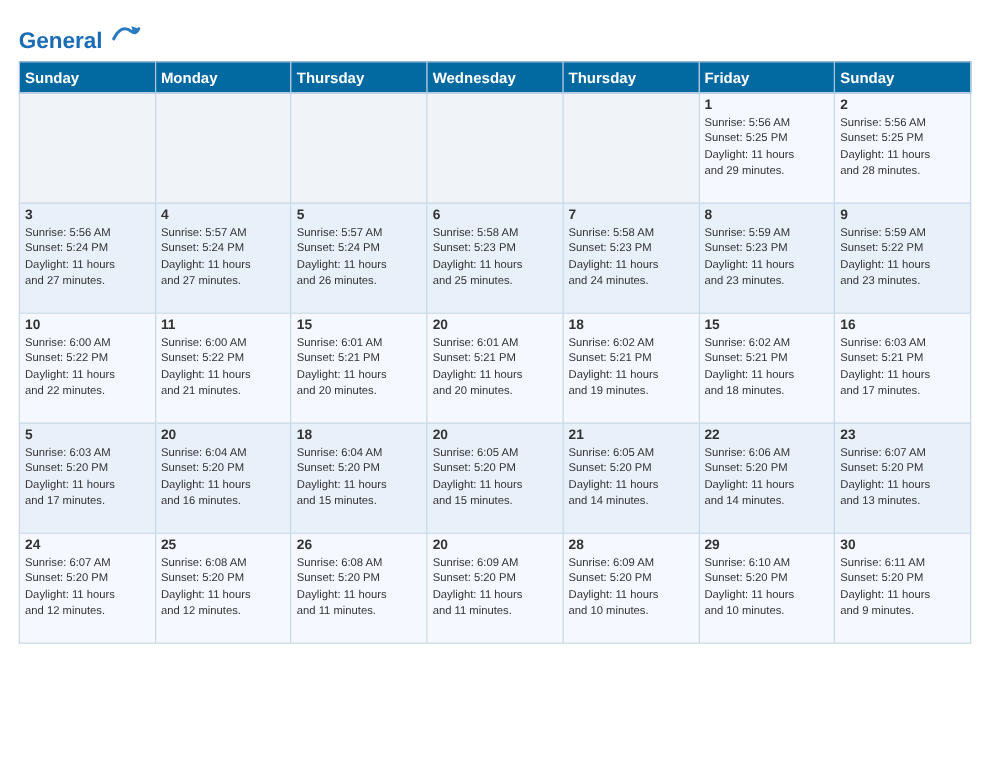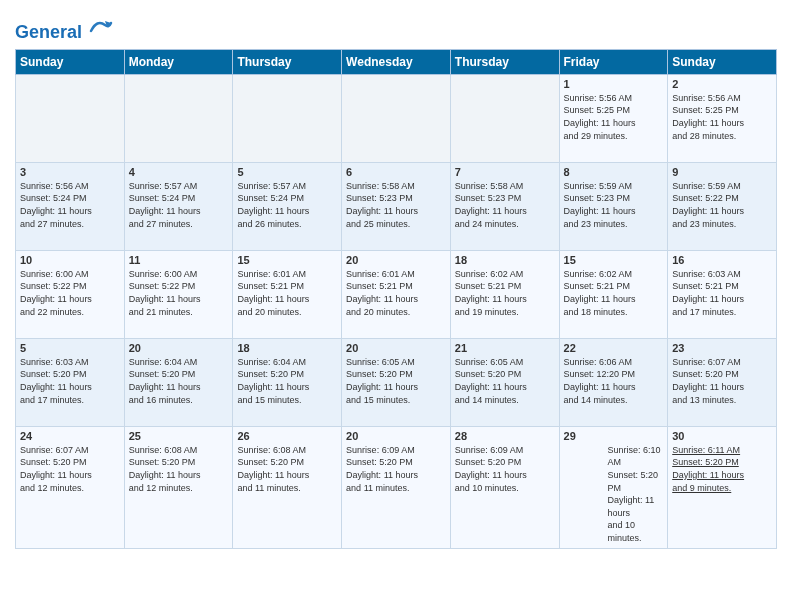--- a/index.html
+++ b/index.html
@@ -276,21 +276,21 @@
         <td>
           <span class="day-num">21</span>
           <div class="cell-info" style="white-space: pre-line;">Sunrise: 6:05 AM
 Sunset: 5:20 PM
 Daylight: 11 hours
 and 14 minutes.</div>
         </td>
         <td>
           <span class="day-num">22</span>
           <div class="cell-info" style="white-space: pre-line;">Sunrise: 6:06 AM
-Sunset: 12:20 PM
+Sunset: 5:20 PM
 Daylight: 11 hours
 and 14 minutes.</div>
         </td>
         <td>
           <span class="day-num">23</span>
           <div class="cell-info" style="white-space: pre-line;">Sunrise: 6:07 AM
 Sunset: 5:20 PM
 Daylight: 11 hours
 and 13 minutes.</div>
         </td>
@@ -326,27 +326,27 @@
         </td>
         <td>
           <span class="day-num">28</span>
           <div class="cell-info" style="white-space: pre-line;">Sunrise: 6:09 AM
 Sunset: 5:20 PM
 Daylight: 11 hours
 and 10 minutes.</div>
         </td>
         <td>
           <span class="day-num">29</span>
-          <div class="cell-info" style="white-space: pre-line; margin-left: 44px;">Sunrise: 6:10 AM
+          <div class="cell-info" style="white-space: pre-line;">Sunrise: 6:10 AM
 Sunset: 5:20 PM
 Daylight: 11 hours
 and 10 minutes.</div>
         </td>
         <td>
           <span class="day-num">30</span>
-          <div class="cell-info" style="white-space: pre-line; text-decoration: underline;">Sunrise: 6:11 AM
+          <div class="cell-info" style="white-space: pre-line;">Sunrise: 6:11 AM
 Sunset: 5:20 PM
 Daylight: 11 hours
 and 9 minutes.</div>
         </td>
       </tr>
     </tbody>
 </table>
 
 </body></html>

